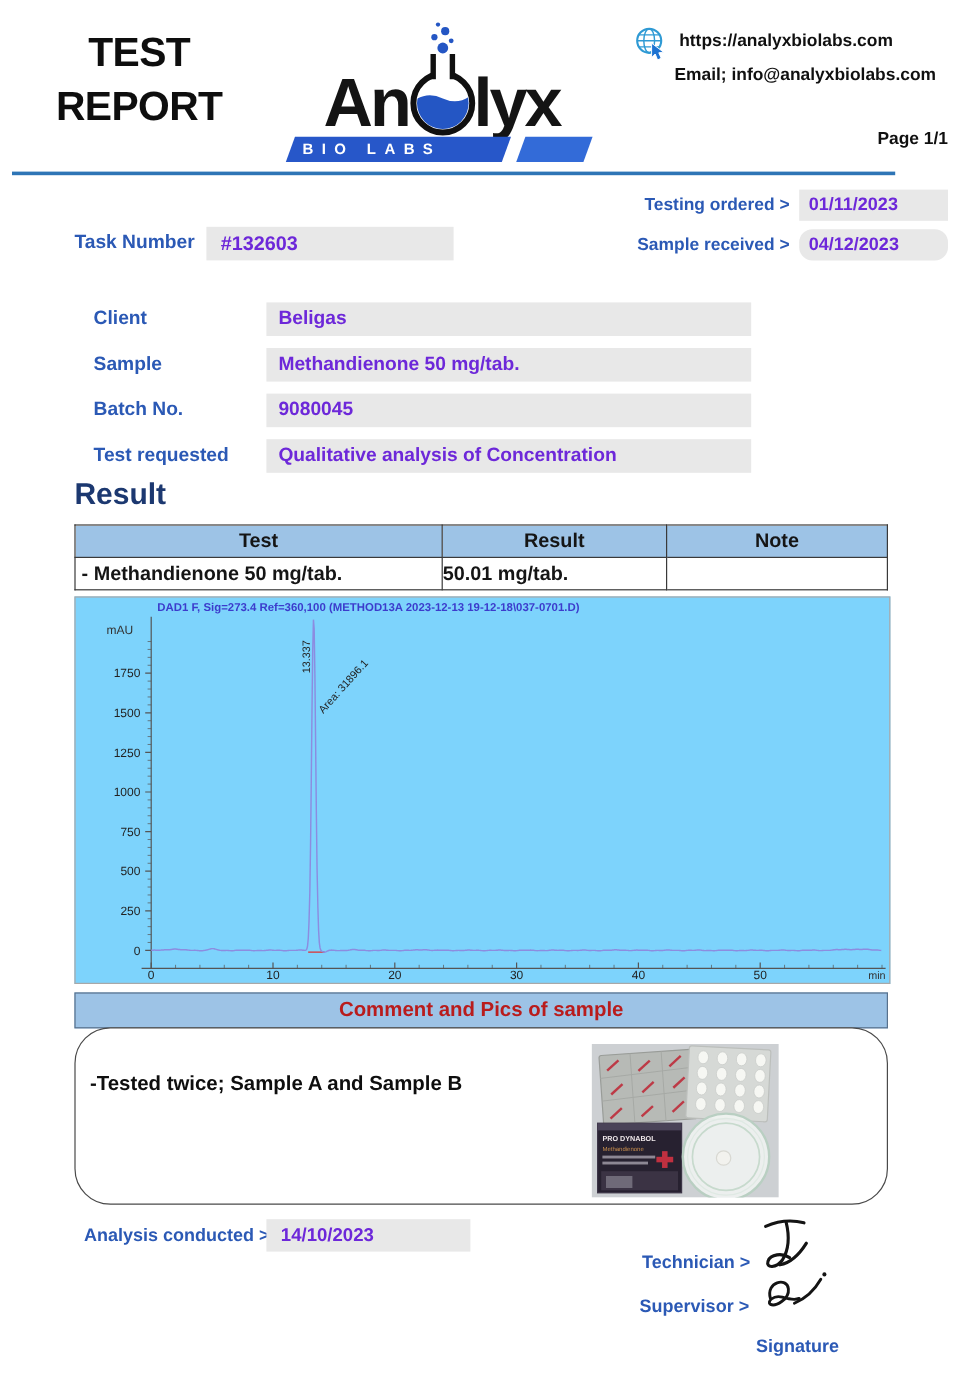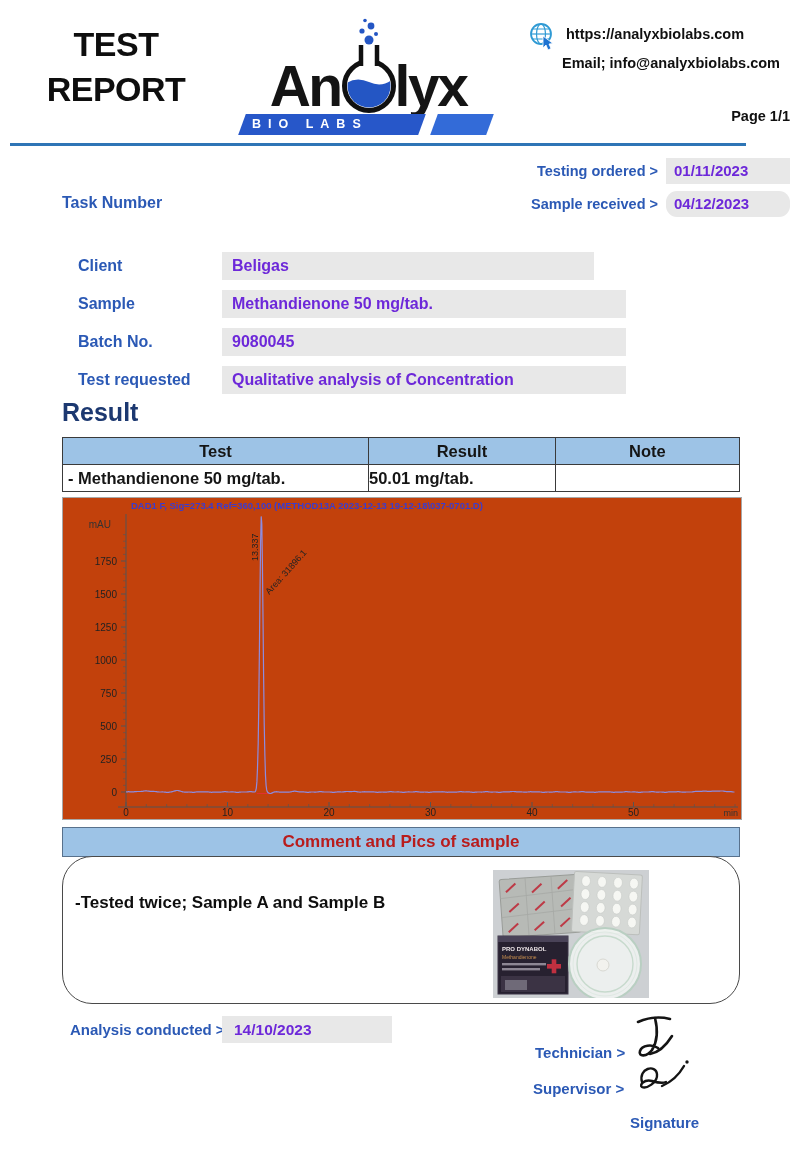--- a/index.html
+++ b/index.html
@@ -25,21 +25,21 @@
   
   .blab{color:var(--label-blue,#2b59b5);font-weight:700;white-space:nowrap;}
   .vbox{background:#e8e8e8;font-weight:700;color:#6d28d9;white-space:nowrap;overflow:hidden;}
   
   .rheading{color:var(--heading-navy,#1c3870);font-size:25px;font-weight:800;}
   table.result{border-collapse:collapse;width:678px;table-layout:fixed;}
   table.result th,table.result td{border:1.5px solid #3a3a3a;font-size:16.5px;font-weight:700;
         height:26px;padding:0;white-space:nowrap;overflow:hidden;}
   table.result th{background:var(--table-header-bg,#9dc3e6);text-align:center;}
   table.result td{background:#fff;}
-  .chartbox{border:1px solid #a8a8a8;background:#c2410c;}
+  .chartbox{border:1px solid #a8a8a8;background:#7dd3fc;}
   .combar{background:var(--table-header-bg,#9dc3e6);border:1px solid #58718c;
           text-align:center;font-size:17px;font-weight:700;line-height:28px;color:#b91c1c;}
   .combox{border:1px solid #4a4a4a;background:#fff;}
   .comtext{font-size:17px;font-weight:700;color:#0e0e0e;white-space:nowrap;}
 </style>
 </head>
 <body>
 
 <div class="page">
 
@@ -91,23 +91,24 @@
 
   <div class="abs rule" style="left:10px;top:143px;width:736px;height:3px;"></div>
 
   <div class="abs blab" style="left:430px;top:163px;width:228px;text-align:right;font-size:14.5px;">Testing ordered &gt;</div>
   <div class="abs vbox" style="left:666px;top:158px;width:124px;height:26px;font-size:15px;line-height:26px;padding-left:8px;box-sizing:border-box;">01/11/2023</div>
 
   <div class="abs blab" style="left:430px;top:196px;width:228px;text-align:right;font-size:14.5px;">Sample received &gt;</div>
   <div class="abs vbox" style="left:666px;top:191px;width:124px;height:26px;font-size:15px;line-height:26px;padding-left:8px;box-sizing:border-box;border-radius:11px;">04/12/2023</div>
 
   <div class="abs blab" style="left:62px;top:194px;font-size:16px;">Task Number</div>
+  <div class="abs vbox" style="left:172px;top:189px;width:206px;height:28px;font-size:16.5px;line-height:28px;padding-left:12px;box-sizing:border-box;">#132603</div>
 
   <div class="abs blab" style="left:78px;top:257px;font-size:16px;">Client</div>
-  <div class="abs vbox" style="left:222px;top:252px;width:372px;height:28px;font-size:16px;line-height:28px;padding-left:10px;box-sizing:border-box;">Beligas</div>
+  <div class="abs vbox" style="left:222px;top:252px;width:404px;height:28px;font-size:16px;line-height:28px;padding-left:10px;box-sizing:border-box;">Beligas</div>
 
   <div class="abs blab" style="left:78px;top:295px;font-size:16px;">Sample</div>
   <div class="abs vbox" style="left:222px;top:290px;width:404px;height:28px;font-size:16px;line-height:28px;padding-left:10px;box-sizing:border-box;">Methandienone 50 mg/tab.</div>
 
   <div class="abs blab" style="left:78px;top:333px;font-size:16px;">Batch No.</div>
   <div class="abs vbox" style="left:222px;top:328px;width:404px;height:28px;font-size:16px;line-height:28px;padding-left:10px;box-sizing:border-box;">9080045</div>
 
   <div class="abs blab" style="left:78px;top:371px;font-size:16px;">Test requested</div>
   <div class="abs vbox" style="left:222px;top:366px;width:404px;height:28px;font-size:16px;line-height:28px;padding-left:10px;box-sizing:border-box;">Qualitative analysis of Concentration</div>
 

